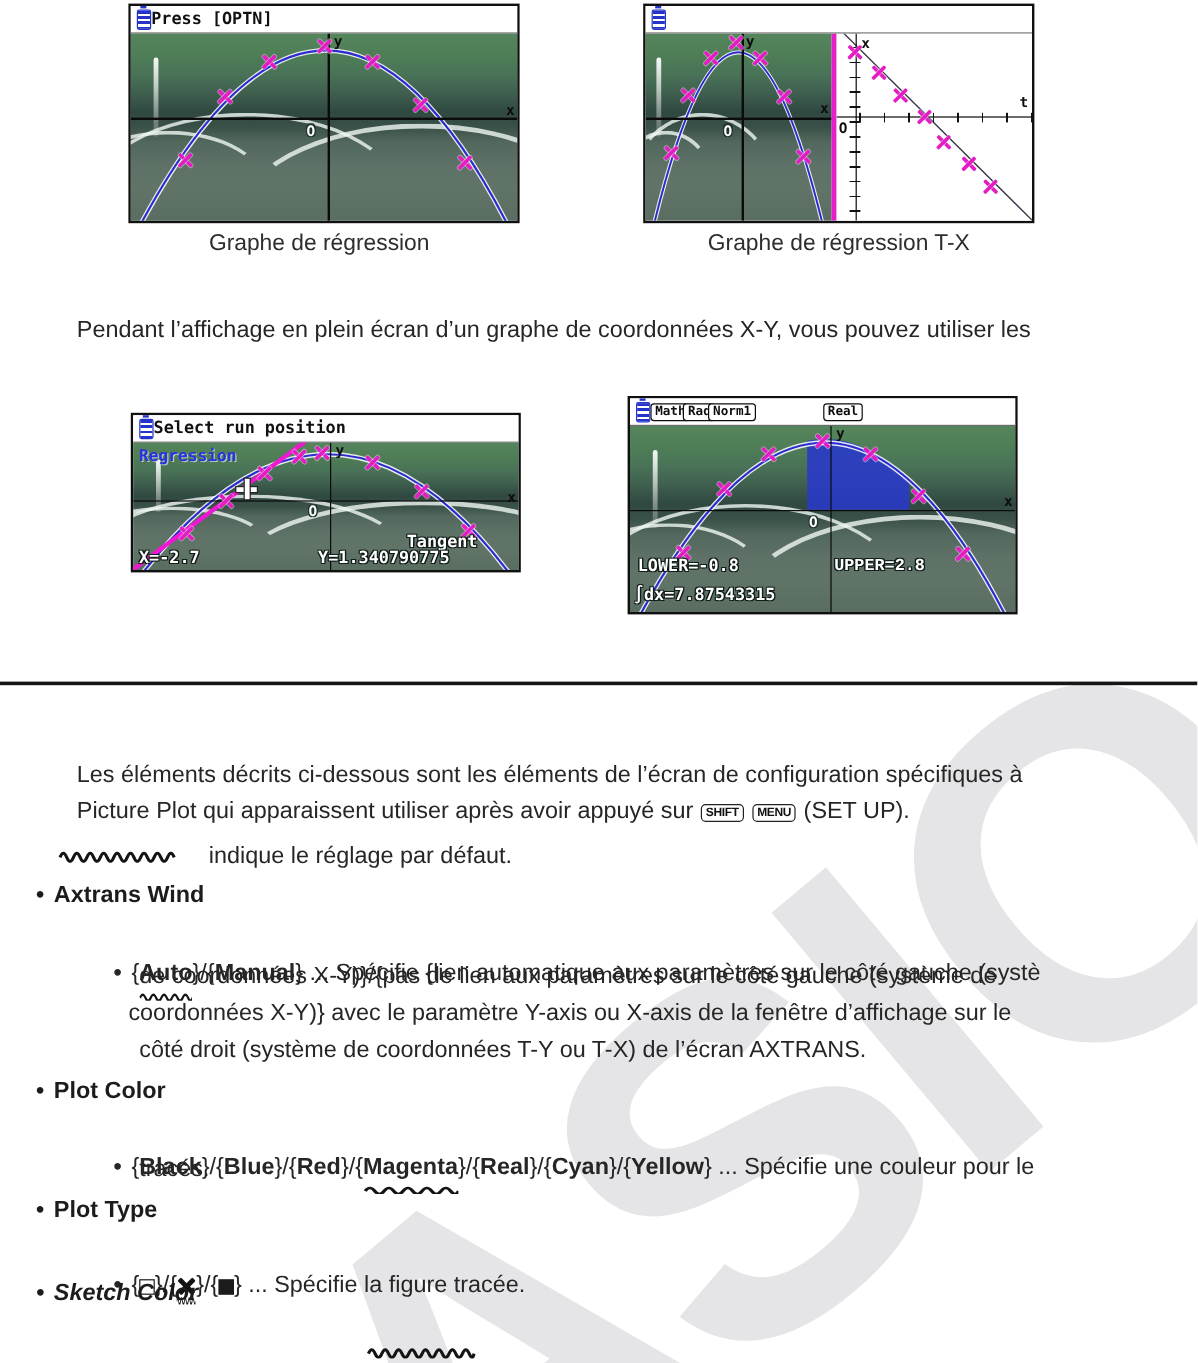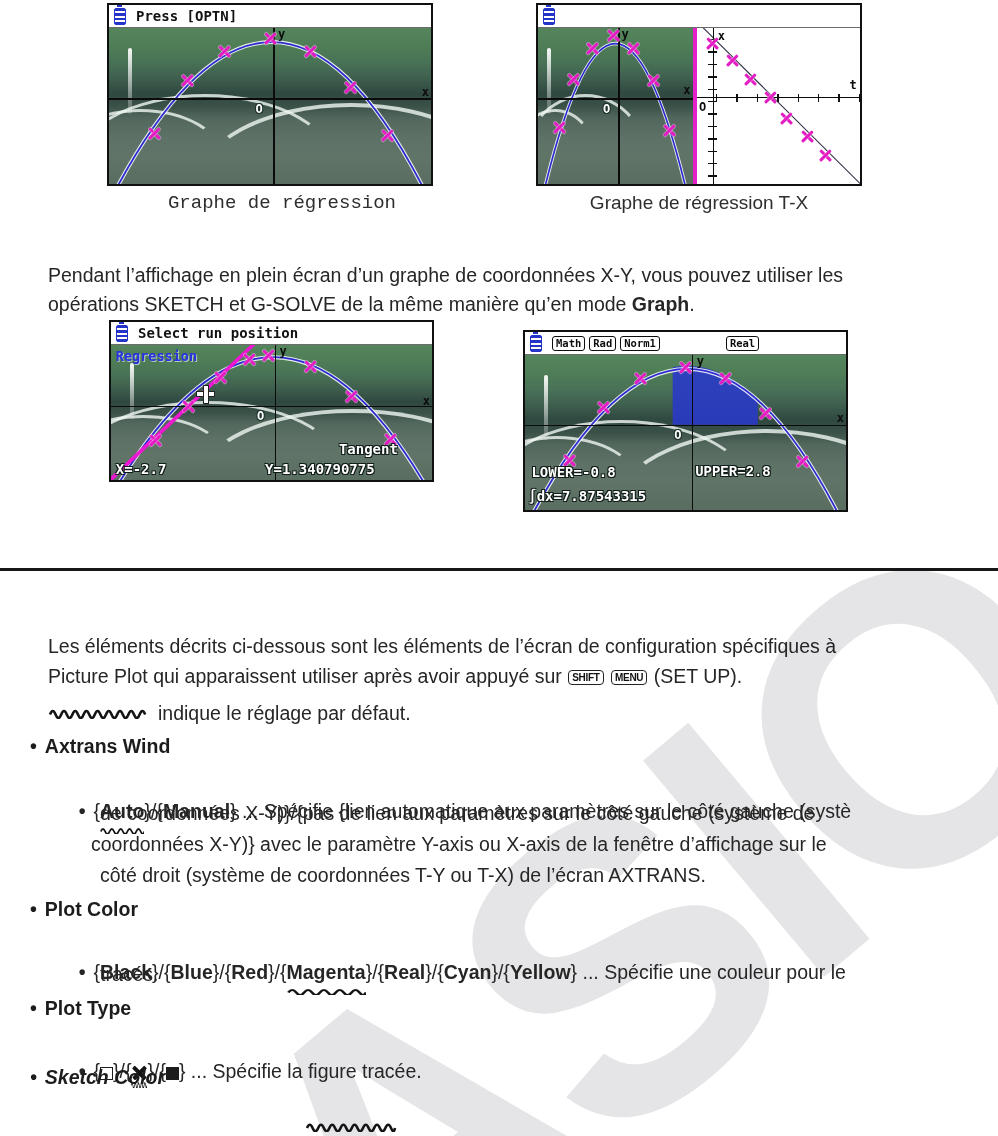--- a/index.html
+++ b/index.html
@@ -4,21 +4,21 @@
 <style>
   html,body{margin:0;padding:0;background:#fff;}
   .page{position:relative;width:998px;height:1136px;background:#fff;overflow:hidden;
         font-family:"Liberation Sans",sans-serif;color:#242424;}
   .watermark{position:absolute;left:-70px;top:1235px;font-weight:bold;font-size:410px;
              color:#e5e5e7;letter-spacing:-14px;transform:rotate(-40deg);transform-origin:0 0;
              white-space:nowrap;z-index:0;}
   
   .calcshot{position:absolute;border:2px solid #101010;background:#fff;box-sizing:border-box;z-index:1;}
   .statusbar{position:absolute;left:0;right:0;top:0;height:23px;background:#fff;
-             border-bottom:1.5px solid #6b6b6b;display:flex;align-items:center;gap:10px;padding:0 5px;box-sizing:border-box;}
+             border-bottom:1.5px solid #6b6b6b;display:flex;align-items:center;padding:0 5px;box-sizing:border-box;}
   .battery{width:10px;height:15px;border:1.6px solid #2433c8;border-radius:2px;position:relative;flex:0 0 auto;
            background:repeating-linear-gradient(180deg,#2433c8 0 2.4px,#fff 2.4px 4.4px);}
   .battery::before{content:"";position:absolute;top:-4px;left:2px;width:5px;height:2.5px;background:#2433c8;}
   .status-text{font:bold 14px "DejaVu Sans Mono",monospace;color:#111;white-space:pre;}
   .badge{border:1.5px solid #0d0d0d;border-radius:3px;font:bold 10.5px "DejaVu Sans Mono",monospace;
          padding:0 3px;line-height:13px;color:#0d0d0d;background:#fff;}
   .graph{position:absolute;left:0;right:0;top:23px;bottom:0;overflow:hidden;}
   .photo{background:linear-gradient(180deg,#55855d 0%,#4e7d56 12%,#497257 22%,#3f5f4e 32%,
           #2f4840 42%,#3a5148 50%,#53685d 58%,#5d7166 70%,#617468 82%,#5a6d61 100%);}
   .arc{position:absolute;border:3px solid rgba(240,248,244,.8);border-radius:50%;
@@ -47,21 +47,21 @@
   
   .lphoto{position:absolute;left:0;top:0;bottom:0;width:48%;overflow:hidden;}
   .divider{position:absolute;left:48%;top:0;bottom:0;width:4px;background:#e620c8;z-index:4;}
   .rgraph{position:absolute;left:calc(48% + 4px);right:0;top:0;bottom:0;background:#fff;overflow:hidden;}
   .vticks{position:absolute;top:0;bottom:0;width:9px;
           background:repeating-linear-gradient(180deg,transparent 0 11px,#111 11px 12.4px);}
   .hticks{position:absolute;left:0;right:0;height:8px;
           background:repeating-linear-gradient(90deg,transparent 0 19px,#111 19px 20.4px);}
   
   .cap{position:absolute;font-size:19px;color:#2e2e2e;text-align:center;z-index:1;}
-  .bodyline{position:absolute;font-size:19.5px;line-height:29px;color:#262626;white-space:pre-wrap;z-index:1;}
+  .bodyline{position:absolute;font-size:19.5px;line-height:29px;color:#262626;white-space:pre-wrap;z-index:1;margin-left:16px;}
   .b{font-weight:700;}
   .rule{position:absolute;left:0;top:568px;width:998px;height:3px;background:#161616;z-index:1;}
   .h2{position:absolute;left:28px;top:582px;font-size:24px;font-weight:700;color:#101010;letter-spacing:-.2px;z-index:1;}
   .dot{font-weight:700;margin-right:8px;}
   .itemtitle{position:absolute;font-size:19.5px;font-weight:700;color:#1c1c1c;z-index:1;}
   .key{display:inline-block;border:1.6px solid #222;border-radius:4px;font:bold 10px "Liberation Sans",sans-serif;
        padding:1px 3px;line-height:11px;vertical-align:2.5px;letter-spacing:-.3px;margin:0 1px;color:#111;}
   .squig{position:relative;display:inline-block;}
   .sqsvg{position:absolute;left:0;bottom:-8px;width:100%;height:8px;}
   .glyph{display:inline-block;position:relative;vertical-align:-2px;}
@@ -150,27 +150,26 @@
           <span class="xmark" style="left: 22%; top: 21%;"></span>
           <span class="xmark" style="left: 33%; top: 33%;"></span>
           <span class="xmark" style="left: 45%; top: 45%;"></span>
           <span class="xmark" style="left: 55%; top: 58%;"></span>
           <span class="xmark" style="left: 68%; top: 70%;"></span>
           <span class="xmark" style="left: 79%; top: 82%;"></span>
         </div>
     </div>
   </div>
 
-  <div class="cap" style="left:119px;top:192px;width:326px;font-family:Liberation Mono, monospace;">Graphe de régression</div>
+  <div class="cap" style="left:103px;top:192px;width:326px;">Graphe de régression</div>
   <div class="cap" style="left:536px;top:192px;width:326px;">Graphe de régression T-X</div>
 
   <div class="bodyline" style="left:48px;top:261px;"><span>Pendant l’affichage en plein écran d’un graphe de coordonnées X-Y, vous pouvez utiliser les</span></div>
-  <div class="bodyline" style="left:48px;top:290px;"><span>opérations SKETCH et G-SOLVE de la même manière qu’en mode </span><span class="b">Graph</span><span>.</span></div>
-
-  <div class="calcshot" style="left:109px;top:320px;width:325px;height:162px;">
+
+  <div class="calcshot" style="left:109px;top:344px;width:325px;height:133px;">
     <div class="statusbar">
       <span class="battery"></span>
       <span class="status-text">Select run position</span>
     </div>
     <div class="graph photo">
       <i class="arc arc2"></i>
       <i class="arc arc1"></i>
       <i class="arc arc3"></i>
       <i class="spray"></i>
       <svg class="curve" viewBox="0 0 100 100" preserveAspectRatio="none">

